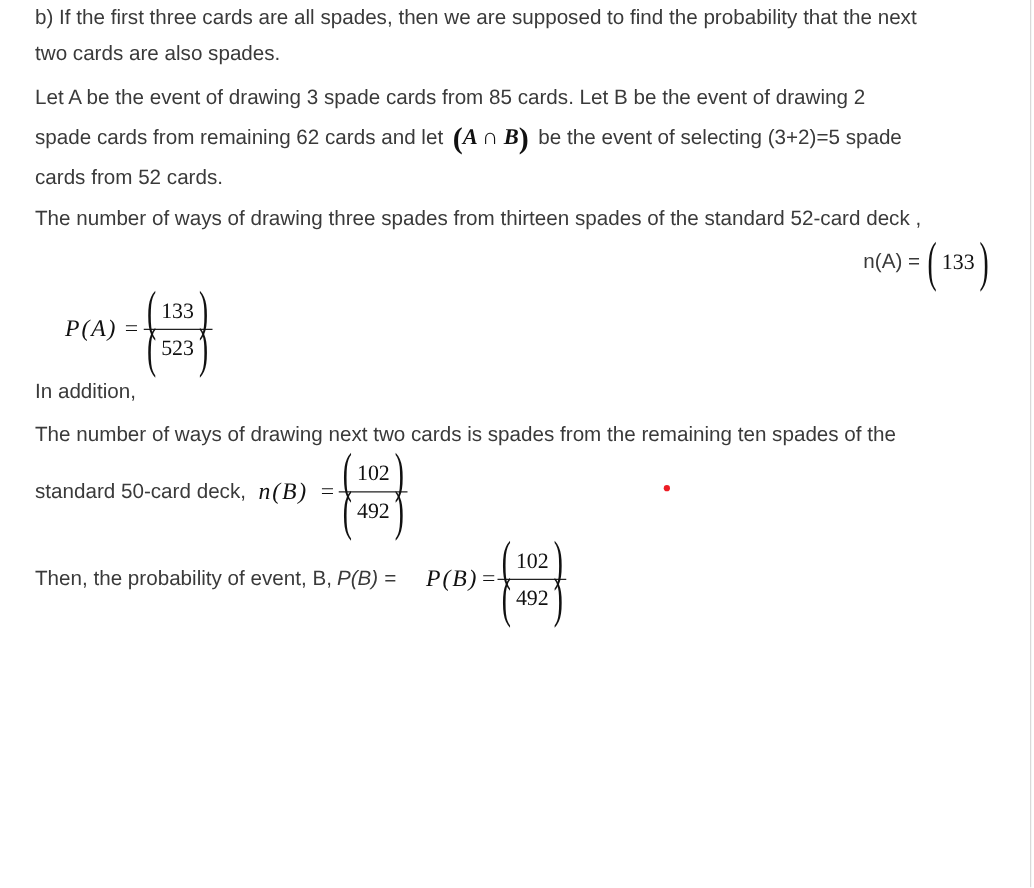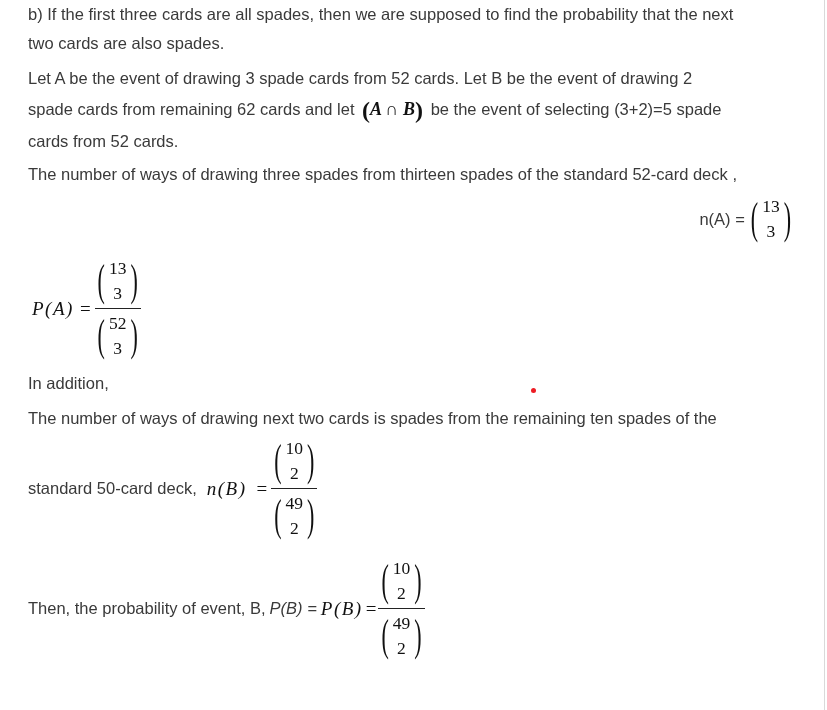--- a/index.html
+++ b/index.html
@@ -46,41 +46,41 @@
     font-family:"Liberation Serif", serif;
     color:#111111;
   }
   .bparen {
     display:inline-block;
     font-size:22px; line-height:1;
     transform:scaleY(2.0);
     transform-origin:center;
   }
   .bcol {
-    display:inline-flex; flex-direction:column; align-items:center;
+    display:inline-flex; flex-direction:row; align-items:center;
     font-size:17.5px; line-height:25px;
     padding:0 4px;
   }
   
   .frac { display:inline-flex; flex-direction:column; align-items:center; }
   .frac .num { padding:0 3px 2px 3px; }
   .frac .den { border-top:1.6px solid #222222; padding:2px 3px 0 3px; }
   
   #p1 { margin-top:0; }
   #p2 { margin-top:6px; }
   #p3 { margin-top:4px; }
   #f-na { margin-top:5px;justify-content:flex-end; }
   #f-pa { margin-top:12px; }
   #in-addition { margin-top:8px; }
   #p4 { margin-top:6px; }
   #f-nb { margin-top:3px; }
   #f-pb { margin-top:15px; }
   .gap-s { margin-left:6px; }
   .gap-m { margin-left:10px; }
-  .gap-l { margin-left:4px;font-style:italic; }
+  .gap-l { margin-left:24px;font-style:italic; }
   .gap-xs { margin-left:4px; }
   
   .red-dot {
     position:absolute; left:531px; top:388px;
     width:5px; height:5px; border-radius:50%;
     background:#ed1c24;
   }
   
   .right-edge {
     position:absolute; right:2px; top:0;
@@ -92,21 +92,21 @@
 <body>
 
 <div class="doc">
 
   <div id="p1" class="text">
     <div class="tline">b) If the first three cards are all spades, then we are supposed to find the probability that the next</div>
     <div class="tline">two cards are also spades.</div>
   </div>
 
   <div id="p2" class="text">
-    <div class="tline">Let A be the event of drawing 3 spade cards from 52 cards. Let B be the event of drawing 2</div>
+    <div class="tline">Let A be the event of drawing 3 spade cards from 85 cards. Let B be the event of drawing 2</div>
     <div class="tline mline">
       <span>spade cards from remaining 62 cards and let</span>
       <span class="imath"><span class="iparen">(</span><span>A ∩ B</span><span class="iparen">)</span></span>
       <span>be the event of selecting (3+2)=5 spade</span>
     </div>
     <div class="tline">cards from 52 cards.</div>
   </div>
 
   <div id="p3" class="text">
     <div class="tline">The number of ways of drawing three spades from thirteen spades of the standard 52-card deck ,</div>

